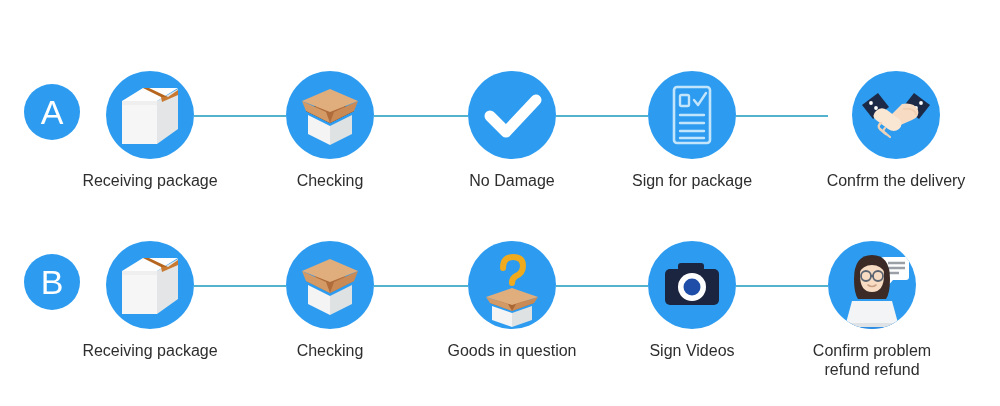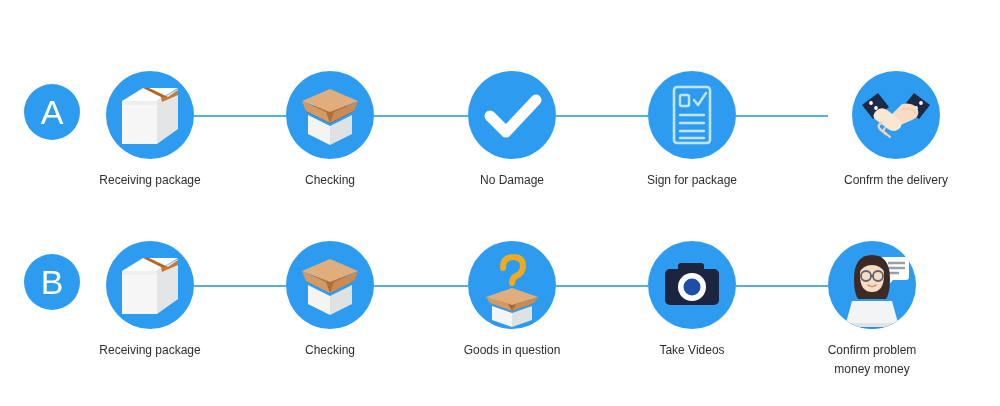--- a/index.html
+++ b/index.html
@@ -69,21 +69,21 @@
     position: relative;
     width: 88px;
     height: 88px;
     margin: 23px auto 0 auto;
     border-radius: 50%;
     background: #2d9cf0;
     overflow: hidden;
   }
   .step-label {
     margin-top: 12px;
-    font-size: 12px;
+    font-size: 16px;
     line-height: 19px;
     color: #2e2e2e;
     font-family: "Liberation Sans", sans-serif;
     white-space: pre-line;
   }
   .circle svg { display: block; width: 88px; height: 88px; }
 </style>
 </head>
 <body>
 
@@ -240,21 +240,21 @@
 
     <div class="step" style="left:692px;">
       <div class="circle">
         <svg viewBox="0 0 88 88">
           <rect x="30" y="22" width="26" height="8" rx="3" ry="3" fill="#1b2540"></rect>
           <rect x="17" y="28" width="54" height="36" rx="5" ry="5" fill="#1b2540"></rect>
           <circle cx="44" cy="46" r="14" fill="#ffffff"></circle>
           <circle cx="44" cy="46" r="8.5" fill="#1f4ea8"></circle>
         </svg>
       </div>
-      <div class="step-label">Take Videos</div>
+      <div class="step-label">Sign Videos</div>
     </div>
 
     <div class="step" style="left:872px;">
       <div class="circle">
         <svg viewBox="0 0 88 88">
 
           <path d="M56 16 h22 a3 3 0 0 1 3 3 v17 a3 3 0 0 1 -3 3 h-13 l-6 7 v-7 h-3 a3 3 0 0 1 -3 -3 v-17 a3 3 0 0 1 3 -3 z" fill="#ffffff"></path>
           <line x1="60" y1="22" x2="77" y2="22" stroke="#9aa0a6" stroke-width="2.4"></line>
           <line x1="60" y1="27" x2="77" y2="27" stroke="#9aa0a6" stroke-width="2.4"></line>
           <line x1="60" y1="32" x2="71" y2="32" stroke="#9aa0a6" stroke-width="2.4"></line>
@@ -271,17 +271,17 @@
 
           <path d="M40 44 q4 3 8 0" stroke="#c9a084" stroke-width="1.6" fill="none" stroke-linecap="round"></path>
 
           <path d="M18 88 q2 -22 26 -22 q24 0 26 22 z" fill="#2f8ce0"></path>
 
           <polygon points="24,60 64,60 70,82 18,82" fill="#f2f4f5"></polygon>
           <polygon points="18,82 70,82 72,86 16,86" fill="#dfe3e6"></polygon>
         </svg>
       </div>
       <div class="step-label">Confirm problem
-money money</div>
+refund refund</div>
     </div>
   </div>
 
 </div>
 
 </body></html>

